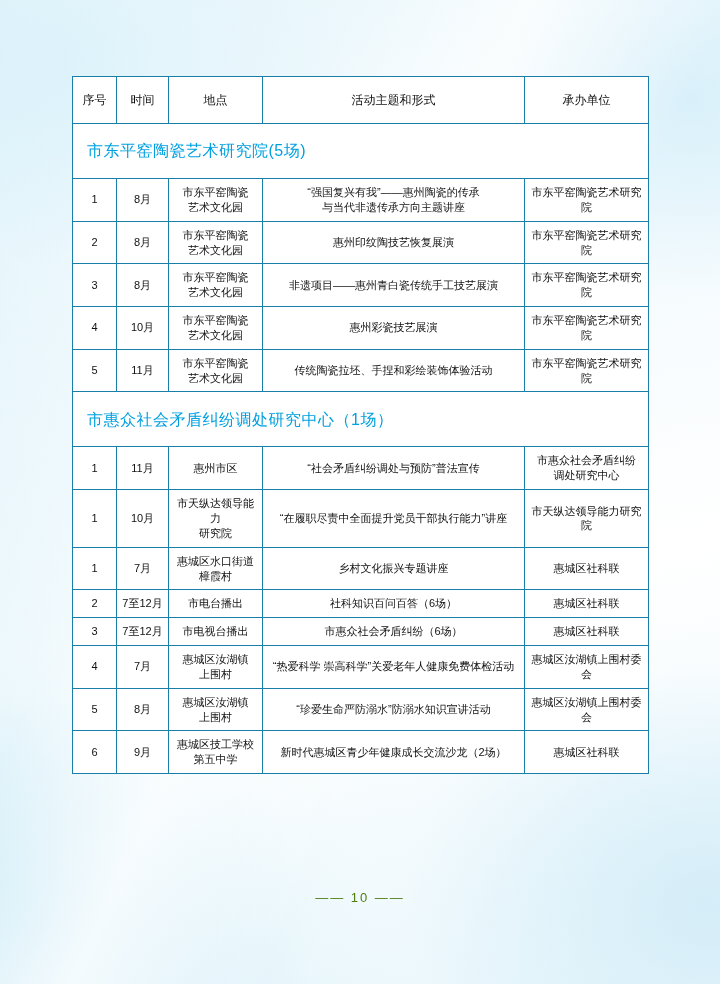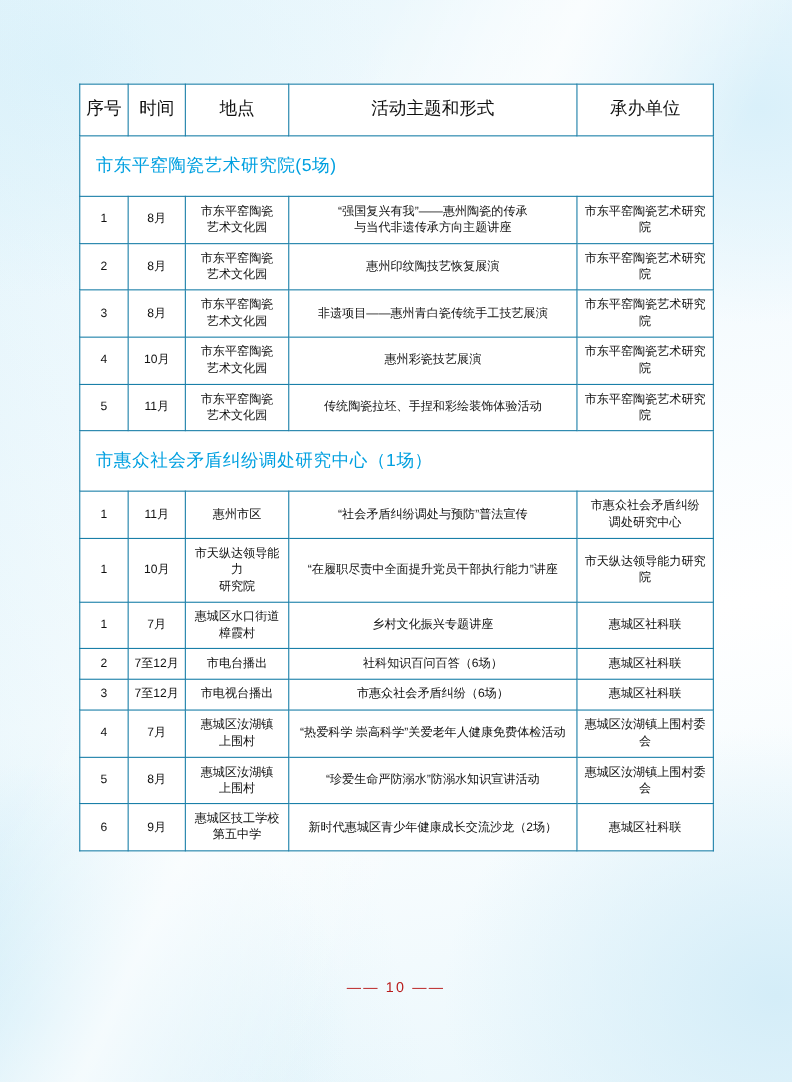--- a/index.html
+++ b/index.html
@@ -47,21 +47,21 @@
   table.sched td, table.sched th {
     border: 1px solid #1a7fa8;
     padding: 6px 4px;
     font-size: 11px;
     color: #111111;
     text-align: center;
     vertical-align: middle;
     line-height: 1.35;
   }
   table.sched thead th {
-    font-size: 16px;
+    font-size: 12px;
     font-weight: normal;
     height: 34px;
     color: #111;
   }
   col.c-no { width: 44px; }
   col.c-time { width: 52px; }
   col.c-place { width: 94px; }
   col.c-theme { width: 262px; }
   col.c-org { width: 124px; }
 
@@ -78,21 +78,21 @@
   }
   td.cell-no { font-size: 11px; }
   td.cell-theme { padding-left: 6px; padding-right: 6px; }
   .pagenum {
     position: absolute;
     left: 0;
     right: 0;
     top: 890px;
     text-align: center;
     font-size: 13px;
-    color: #b91c1c;
+    color: #4d7c0f;
     letter-spacing: 2px;
   }
   .line2 { display: block; }
 </style>
 </head>
 <body>
 
 <div class="page">
   <div class="wash"></div>
 </div>

